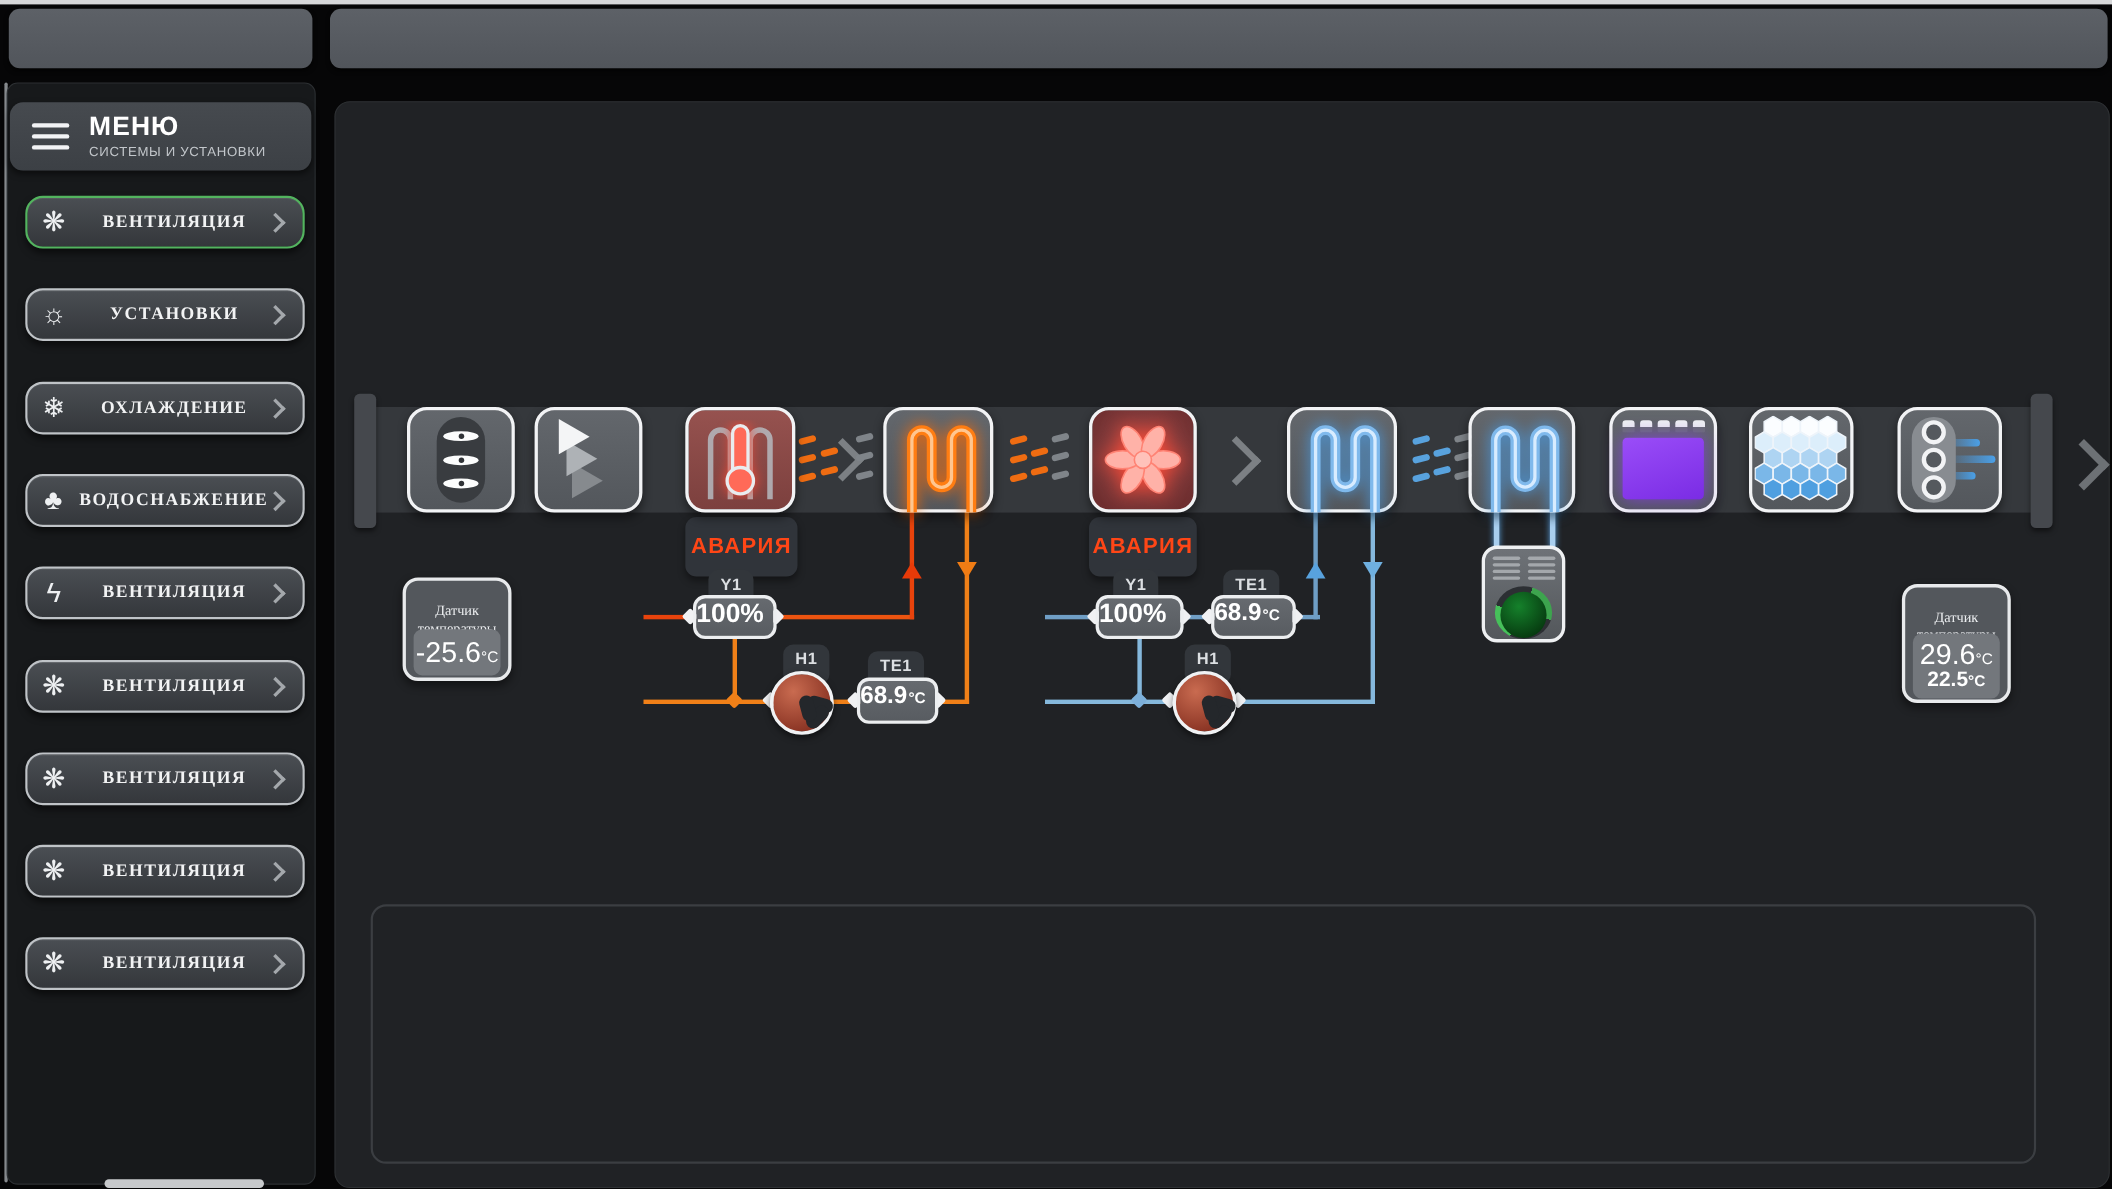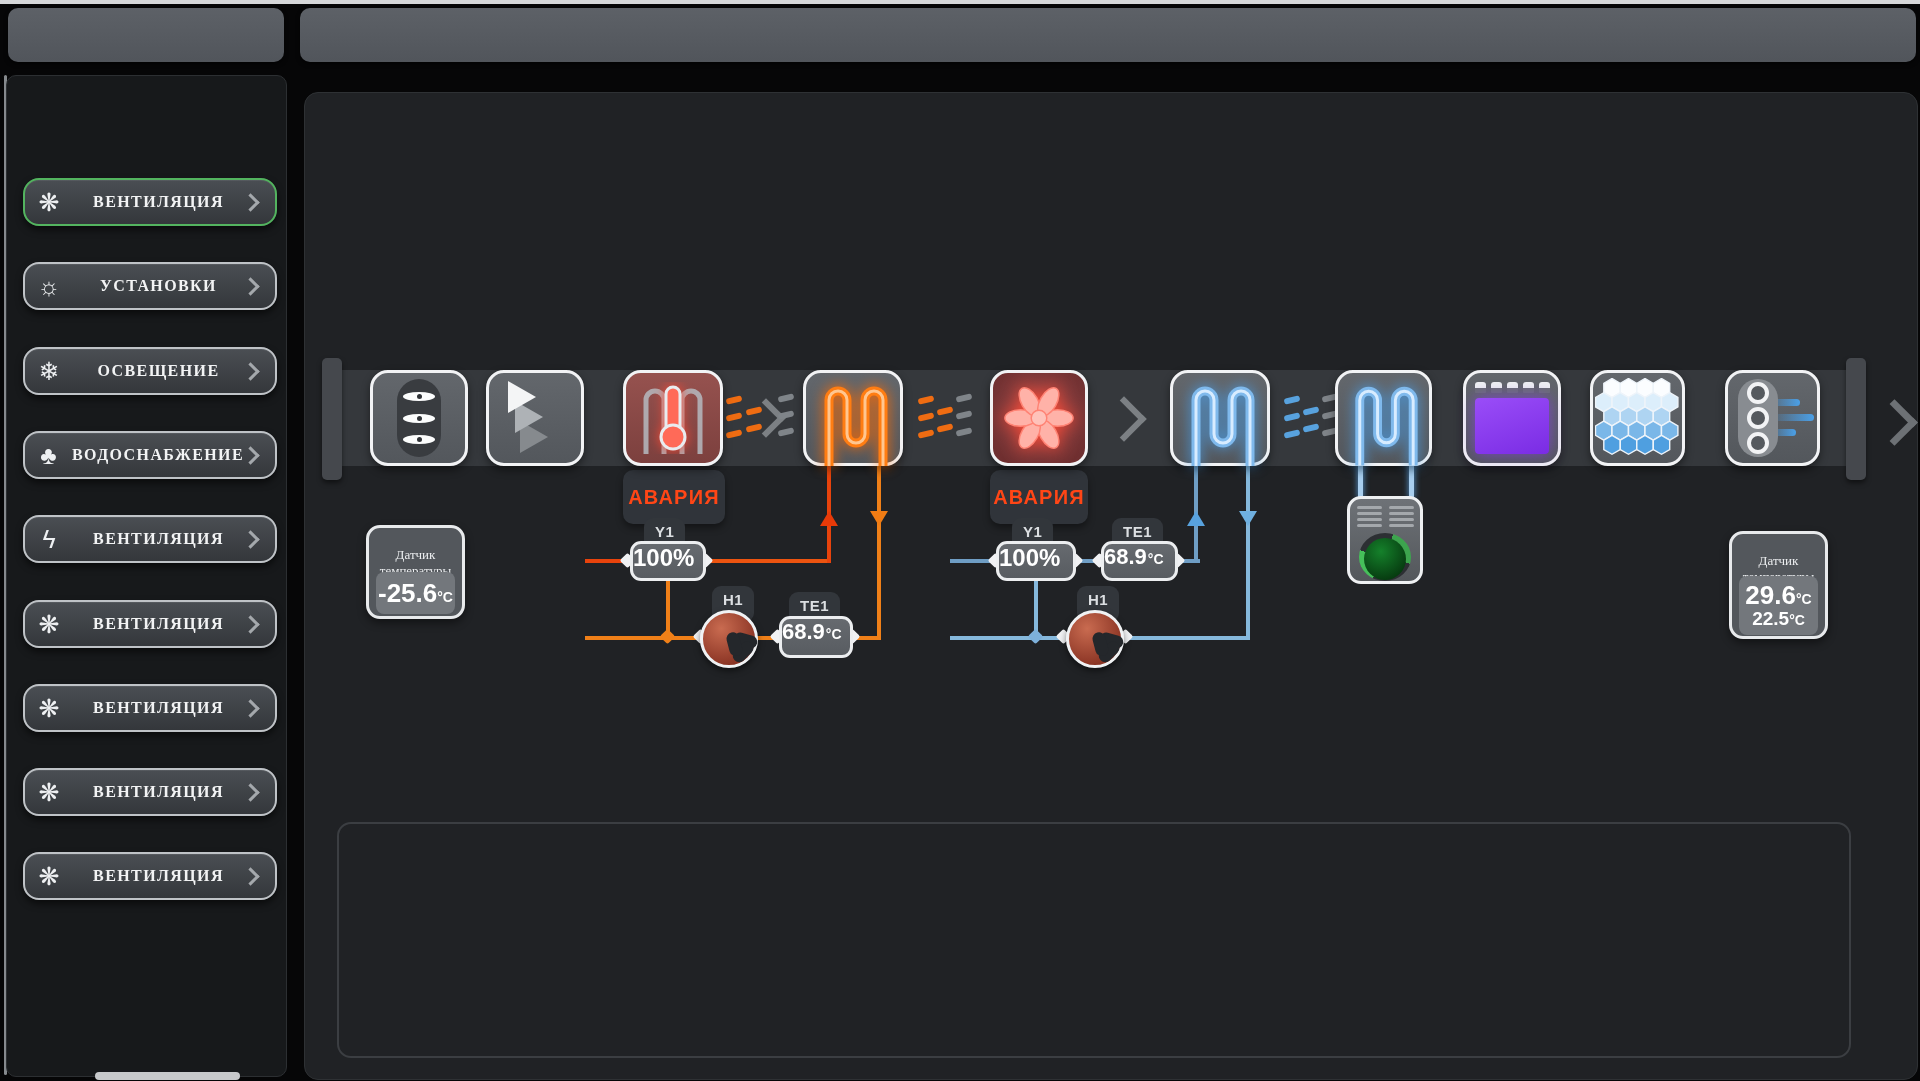--- a/index.html
+++ b/index.html
@@ -106,21 +106,21 @@
     box-shadow:0 3px 6px rgba(0,0,0,.5);}
   .blade{position:absolute;left:50%;top:50%;width:24px;height:13px;border-radius:7px;background:#24272b;}
 
   
   .sensor{position:absolute;background:#53575c;border:3px solid #e8eaec;border-radius:14px;box-sizing:border-box;
     text-align:center;z-index:6;cursor:pointer;box-shadow:0 4px 8px rgba(0,0,0,.45);}
   .sensor .slabel{font-family:"Liberation Serif",serif;font-size:13px;color:#eceef0;line-height:1.2;
     padding:19px 8px 0;}
   .sval{position:absolute;left:7px;background:#73777c;border-radius:8px;color:#fff;
     display:flex;flex-direction:column;align-items:center;justify-content:center;}
-  .sv1{font-size:26px;font-weight:700;line-height:1.1;}
+  .sv1{font-size:26px;font-weight:400;line-height:1.1;}
   .sv2{font-size:19px;font-weight:600;color:#ffffff;line-height:1.1;}
   .sval .unit{font-size:14px;}
 
   
   #ctrl{left:1347px;top:496px;width:76px;height:88px;border:3px solid #eef0f2;border-radius:14px;box-sizing:border-box;
     background:linear-gradient(180deg,#6e7277,#53575b);z-index:6;display:flex;flex-direction:column;align-items:center;}
   .grille{display:flex;gap:7px;margin-top:7px;}
   .gcol{display:flex;flex-direction:column;gap:3px;}
   .gcol i{width:25px;height:3px;background:#a4a8ac;border-radius:2px;display:block;}
   .knob-ring{margin-top:6px;width:52px;height:52px;border-radius:50%;position:relative;cursor:pointer;
@@ -134,34 +134,45 @@
 <body>
 
 <div id="stage">
 
   <div class="abs topline"></div>
   <div class="abs topbar" style="left:8px;width:276px;"></div>
   <div class="abs topbar" style="left:300px;width:1616px;"></div>
 
   <div class="abs side-strip"></div>
   <div class="abs" id="sidebar"></div>
+  <div class="abs" id="menu-head">
+    <span class="burger">
+        <i></i>
+        <i></i>
+        <i></i>
+      </span>
+    <span class="mh-text">
+      <div class="mh-title">МЕНЮ</div>
+      <div class="mh-sub">СИСТЕМЫ И УСТАНОВКИ</div>
+    </span>
+  </div>
 
   <div class="abs mbtn sel" style="top:178px;">
     <span class="micon">❋</span>
     <span class="mlabel">ВЕНТИЛЯЦИЯ</span>
     <span class="mchev"></span>
   </div>
   <div class="abs mbtn" style="top:262px;">
     <span class="micon">☼</span>
     <span class="mlabel">УСТАНОВКИ</span>
     <span class="mchev"></span>
   </div>
   <div class="abs mbtn" style="top:347px;">
     <span class="micon">❄</span>
-    <span class="mlabel">ОСВЕЩЕНИЕ</span>
+    <span class="mlabel">ОХЛАЖДЕНИЕ</span>
     <span class="mchev"></span>
   </div>
   <div class="abs mbtn" style="top:431px;">
     <span class="micon">♣</span>
     <span class="mlabel">ВОДОСНАБЖЕНИЕ</span>
     <span class="mchev"></span>
   </div>
   <div class="abs mbtn" style="top:515px;">
     <span class="micon">ϟ</span>
     <span class="mlabel">ВЕНТИЛЯЦИЯ</span>

